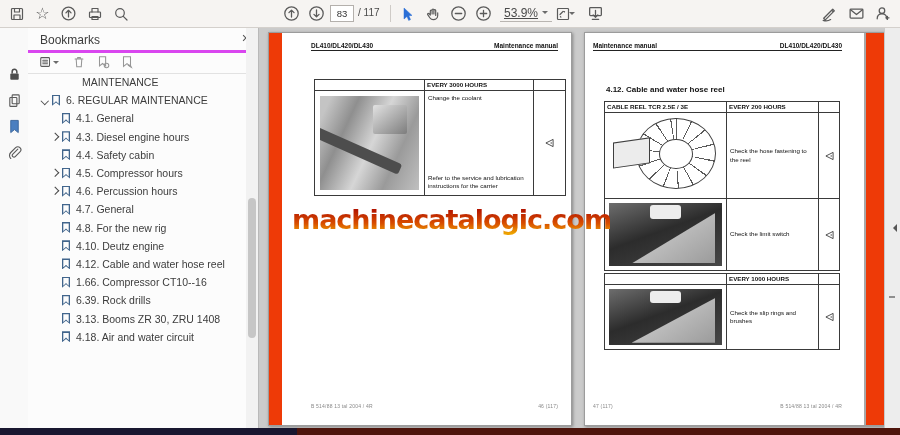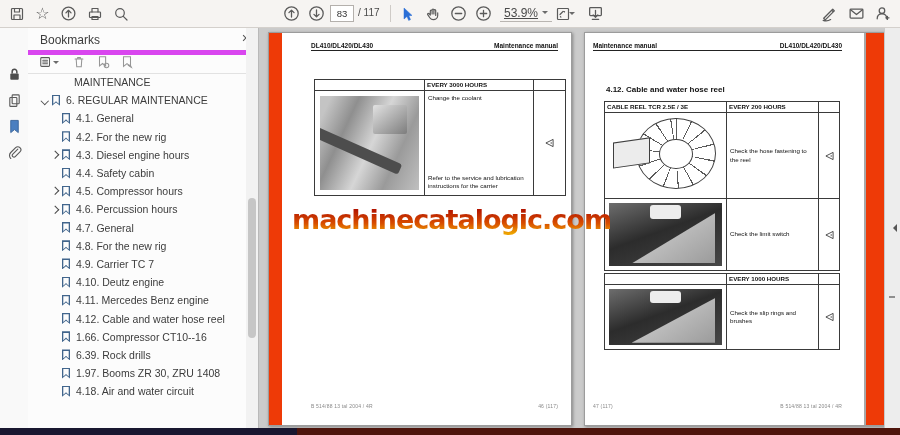--- a/index.html
+++ b/index.html
@@ -17,21 +17,21 @@
   #zoom-combo{position:absolute;left:500px;top:4px;height:17px;display:flex;align-items:center;gap:4px;border-bottom:1px solid #b9b5b1;padding:0 4px;cursor:pointer;}
   #zoom-combo .val{font-size:12px;color:#4a4a4a;text-decoration:underline;}
   .caret{width:0;height:0;border:3px solid transparent;border-top-color:#6b6b6b;margin-top:3px;}
 
   
   #left-rail{left:0;top:28px;width:28px;height:400px;background:#f9f9f9;border-right:1px solid #e2e2e2;z-index:30;}
   .rail-btn{position:absolute;left:4px;width:20px;height:20px;display:flex;align-items:center;justify-content:center;cursor:pointer;}
 
   
   #bm-panel{left:28px;top:28px;width:230px;height:400px;background:#fcfcfc;border-right:1px solid #b9b9b9;z-index:30;}
-  #bm-header{position:absolute;left:0;top:0;width:100%;height:22px;border-bottom:5px solid #d946ef;}
+  #bm-header{position:absolute;left:0;top:0;width:100%;height:22px;border-bottom:3px solid #d946ef;}
   #bm-title{position:absolute;left:12px;top:5px;font-size:12px;color:#3c3c3c;}
   #bm-close{position:absolute;right:8px;top:2px;font-size:14px;color:#555;cursor:pointer;}
   #bm-toolbar{position:absolute;left:0;top:22px;width:100%;height:23px;border-bottom:1px solid #e2e2e2;}
   .bmt-btn{position:absolute;top:4px;width:18px;height:16px;display:flex;align-items:center;justify-content:center;cursor:pointer;}
   #bm-tree{position:absolute;left:0;top:45px;width:218px;height:355px;overflow:hidden;}
   .bm-row{height:18.2px;display:flex;align-items:center;cursor:pointer;white-space:nowrap;}
   .chevslot{width:10px;display:inline-flex;justify-content:center;flex:none;}
   .chev{display:inline-block;width:4.5px;height:4.5px;border-right:1.4px solid #4a4a4a;border-bottom:1.4px solid #4a4a4a;transform:rotate(-45deg);}
   .chev.down{transform:rotate(45deg);}
   .bmk{width:8px;height:11px;position:relative;flex:none;margin-left:2px;}
@@ -257,37 +257,33 @@
       <div class="bmt-btn" style="left:90px">
         <svg width="14" height="14" viewBox="0 0 16 16" style="stroke:#969696;fill:none;stroke-width:1.2">
           <path d="M4 2h8v11l-4-3.2L4 13z"></path>
             <path d="M9 11.5l4 2.5-1.5-3" fill="#969696"></path>
         </svg>
       </div>
     </div>
 
     <div id="bm-tree">
       <div class="bm-row" style="padding-left:38px">
-        <span class="bm-label" style="margin-left:8px">MAINTENANCE</span>
+        <span class="bm-label" style="margin-left:16px">MAINTENANCE</span>
       </div>
       <div class="bm-row" style="padding-left:12px">
         <span class="chevslot">
             <span class="chev down"></span>
           </span>
         <span class="bmk"></span>
         <span class="bm-label">6. REGULAR MAINTENANCE</span>
       </div>
       <div class="bm-row" style="padding-left:32px">
         <span class="bmk"></span>
         <span class="bm-label">4.1. General</span>
       </div>
-      <div class="bm-row" style="padding-left:32px">
-        <span class="bmk"></span>
-        <span class="bm-label">4.2. For the new rig</span>
-      </div>
       <div class="bm-row" style="padding-left:22px">
         <span class="chevslot">
             <span class="chev"></span>
           </span>
         <span class="bmk"></span>
         <span class="bm-label">4.3. Diesel engine hours</span>
       </div>
       <div class="bm-row" style="padding-left:32px">
         <span class="bmk"></span>
         <span class="bm-label">4.4. Safety cabin</span>
@@ -309,45 +305,37 @@
       <div class="bm-row" style="padding-left:32px">
         <span class="bmk"></span>
         <span class="bm-label">4.7. General</span>
       </div>
       <div class="bm-row" style="padding-left:32px">
         <span class="bmk"></span>
         <span class="bm-label">4.8. For the new rig</span>
       </div>
       <div class="bm-row" style="padding-left:32px">
         <span class="bmk"></span>
-        <span class="bm-label">4.9. Carrier TC 7</span>
-      </div>
-      <div class="bm-row" style="padding-left:32px">
-        <span class="bmk"></span>
         <span class="bm-label">4.10. Deutz engine</span>
       </div>
       <div class="bm-row" style="padding-left:32px">
         <span class="bmk"></span>
-        <span class="bm-label">4.11. Mercedes Benz engine</span>
-      </div>
-      <div class="bm-row" style="padding-left:32px">
-        <span class="bmk"></span>
         <span class="bm-label">4.12. Cable and water hose reel</span>
       </div>
       <div class="bm-row" style="padding-left:32px">
         <span class="bmk"></span>
         <span class="bm-label">1.66. Compressor CT10--16</span>
       </div>
       <div class="bm-row" style="padding-left:32px">
         <span class="bmk"></span>
         <span class="bm-label">6.39. Rock drills</span>
       </div>
       <div class="bm-row" style="padding-left:32px">
         <span class="bmk"></span>
-        <span class="bm-label">1.97. Booms ZR 30, ZRU 1408</span>
+        <span class="bm-label">3.13. Booms ZR 30, ZRU 1408</span>
       </div>
       <div class="bm-row" style="padding-left:32px">
         <span class="bmk"></span>
         <span class="bm-label">4.18. Air and water circuit</span>
       </div>
     </div>
     <div id="bm-scroll-track">
       <div id="bm-scroll-thumb"></div>
     </div>
   </div>

